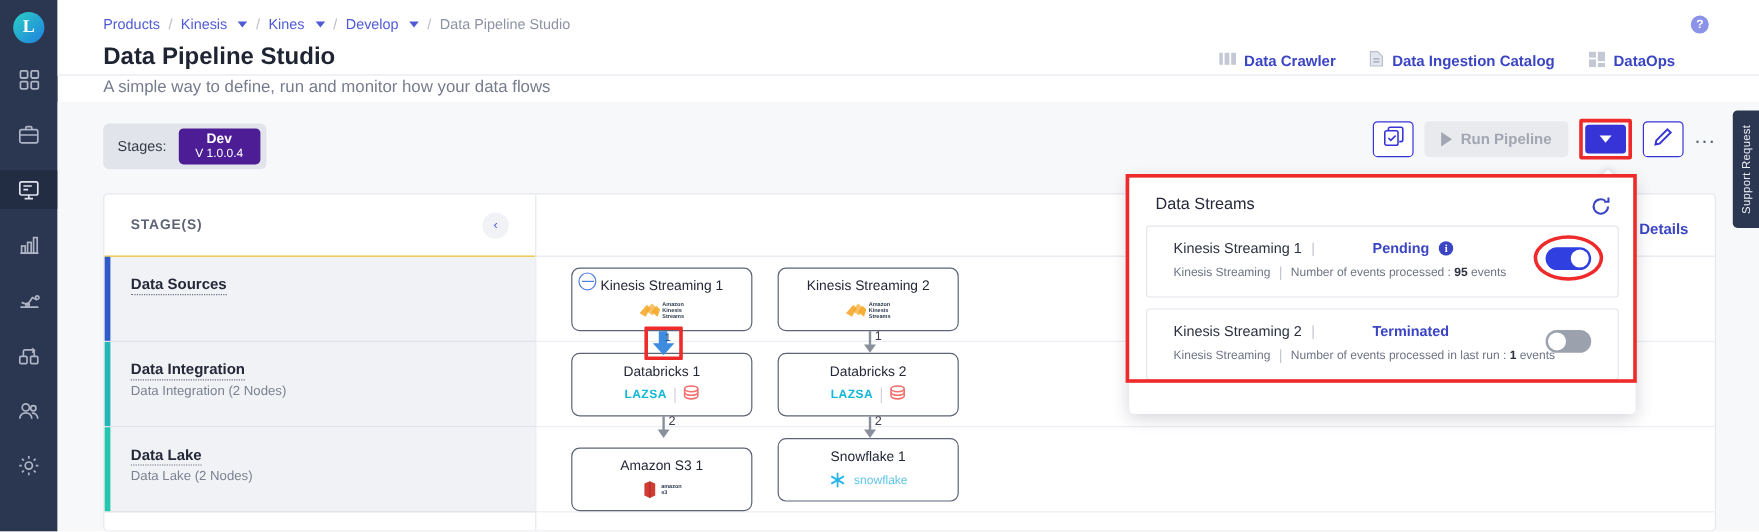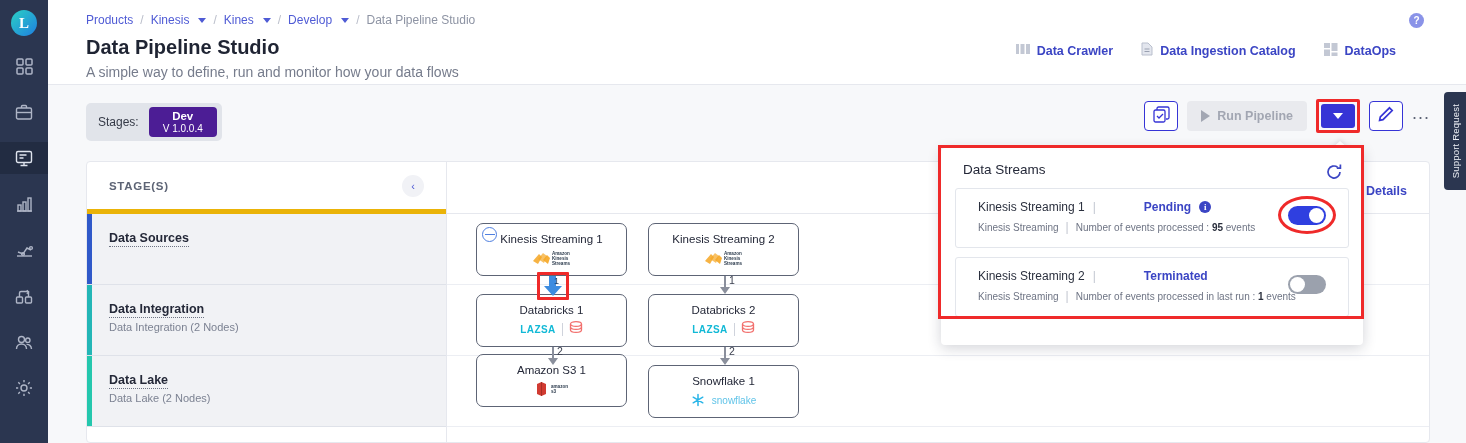--- a/index.html
+++ b/index.html
@@ -39,21 +39,21 @@
     color: #eceff5; font-size: 9.5px; letter-spacing: .2px;
     display: flex; align-items: center; justify-content: center;
     cursor: pointer; z-index: 40;
   }
   .support-tab span {
     writing-mode: vertical-rl; transform: rotate(180deg); white-space: nowrap;
   }
 
   
   .header {
-    position: absolute; left: 48px; top: 0; right: 0; height: 85px;
+    position: absolute; left: 48px; top: 0; right: 0; height: 63px;
     background: #fff; border-bottom: 1px solid #e6e8ee;
   }
   .crumbs {
     position: absolute; left: 38px; top: 13px;
     font-size: 12px; color: #8d93a3;
     display: flex; align-items: center; gap: 7px;
   }
   .crumb { color: #4f5bd5; cursor: pointer; }
   .crumb.plain { color: #8d93a3; cursor: default; }
   .crumb-sep { color: #b9bdc9; }
@@ -149,21 +149,21 @@
   }
   .board {
     position: relative; width: 100%; height: 100%;
     background: #fff; border: 1px solid #e6e8ee; border-radius: 4px;
     display: flex; overflow: hidden;
   }
 
   .stage-col { width: 360px; border-right: 1px solid #e6e8ee; flex: 0 0 360px; }
   .stage-head {
     height: 52px; display: flex; align-items: center; justify-content: space-between;
-    padding: 0 22px 0 22px; border-bottom: 5px solid #eab308;
+    padding: 0 22px 0 22px; border-bottom: 1px solid #eab308;
   }
   .stage-head-title {
     font-size: 11.5px; font-weight: bold; letter-spacing: .7px; color: #5d6475;
   }
   .collapse-btn {
     width: 22px; height: 22px; border-radius: 50%; background: #f1f2f6;
     display: flex; align-items: center; justify-content: center;
     color: #4f5bd5; font-size: 11px; cursor: pointer;
   }
   .stage-row {
@@ -631,21 +631,21 @@
                     <g fill="none" stroke="#f2706e" stroke-width="1.3">
                 <ellipse cx="7" cy="4" rx="5.5" ry="2.4"></ellipse>
                       <path d="M1.5 4v6c0 1.3 2.5 2.4 5.5 2.4s5.5-1.1 5.5-2.4V4"></path>
                 <path d="M1.5 7c0 1.3 2.5 2.4 5.5 2.4S12.5 8.3 12.5 7"></path>
                     </g>
                   </svg>
               </span>
             </div>
           </div>
 
-          <div class="node" style="left:29px; top:140px;">
+          <div class="node" style="left:29px; top:159px;">
             <div class="node-title">Amazon S3 1</div>
             <div class="node-logo">
               <span class="lg-s3">
                 <svg width="13" height="14" viewBox="0 0 13 14">
                     <g fill="#d13b32">
                 <path d="M2 2 L6.5 0 L11 2 L11 12 L6.5 14 L2 12 Z"></path>
                     </g>
                 <path d="M6.5 0v14" stroke="#a82e26" stroke-width="1"></path>
                   </svg>
                 <span class="txt">

